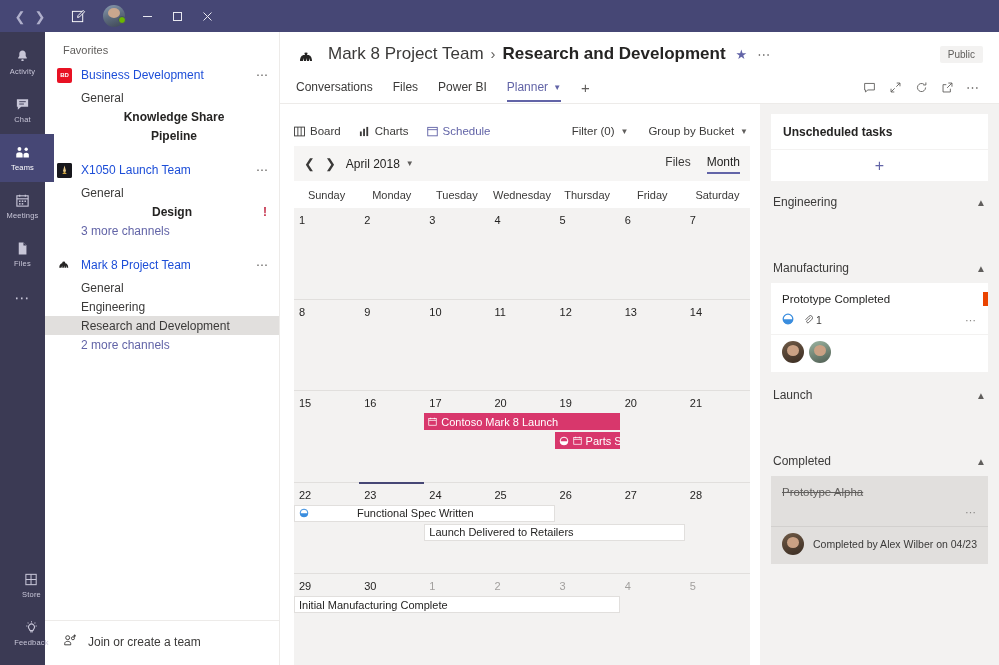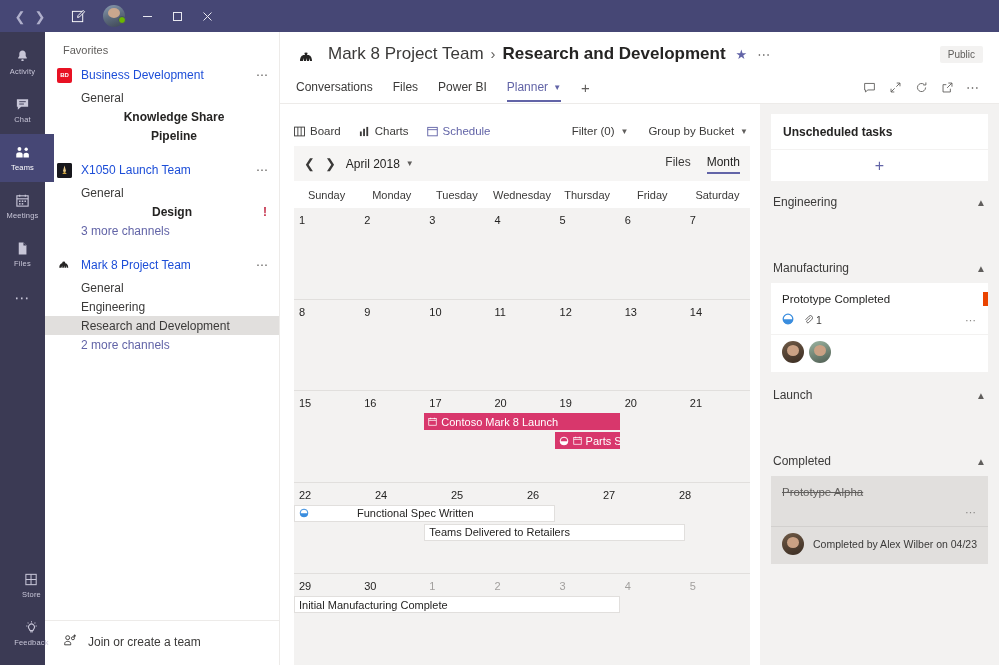--- a/index.html
+++ b/index.html
@@ -639,20 +639,24 @@
                       <span>Parts S...</span>
                     </div>
                   </div>
                 </div>
                 <div class="cal-week">
                   <div class="wk-days">
                     <div class="wk-day">
                       <div class="daynum">22</div>
                     </div>
                     <div class="wk-day">
+                      <div class="today-bar"></div>
+                      <div class="daynum">23</div>
+                    </div>
+                    <div class="wk-day">
                       <div class="daynum">24</div>
                     </div>
                     <div class="wk-day">
                       <div class="daynum">25</div>
                     </div>
                     <div class="wk-day">
                       <div class="daynum">26</div>
                     </div>
                     <div class="wk-day">
                       <div class="daynum">27</div>
@@ -665,21 +669,21 @@
                     <div class="event white" style="left: 0%; width: 57.1429%; top: 0px;">
                       <span class="ev-ic">
                         <svg width="10" height="10" viewBox="0 0 12 12">
                           <circle cx="6" cy="6" r="4.6" fill="none" stroke="#3a8dde" stroke-width="1.2"></circle>
                           <path d="M1.4 6.3 A4.6 4.6 0 0 0 10.6 6.3 Z" fill="#3a8dde"></path>
                         </svg>
                       </span>
                       <span>Functional Spec Written</span>
                     </div>
                     <div class="event white" style="left: 28.5714%; width: 57.1429%; top: 19px;">
-                      <span>Teams Delivered to Retailers</span>
+                      <span>Launch Delivered to Retailers</span>
                     </div>
                   </div>
                 </div>
                 <div class="cal-week">
                   <div class="wk-days">
                     <div class="wk-day">
                       <div class="daynum">29</div>
                     </div>
                     <div class="wk-day">
                       <div class="daynum">30</div>

